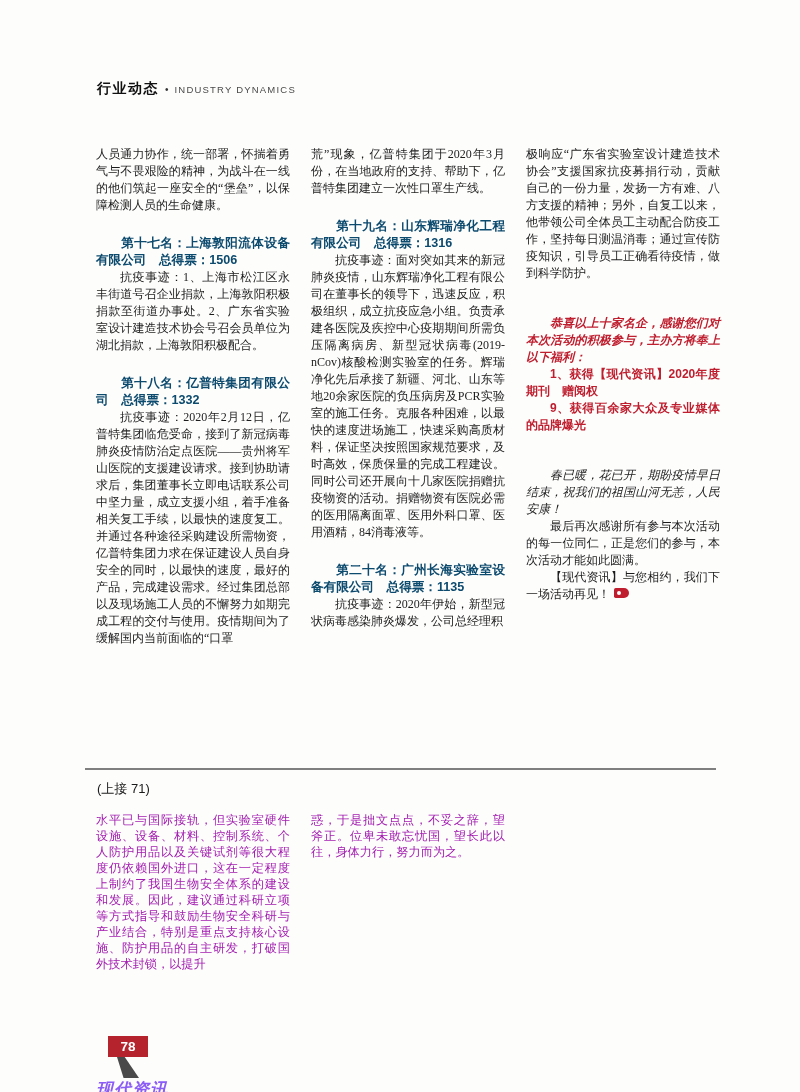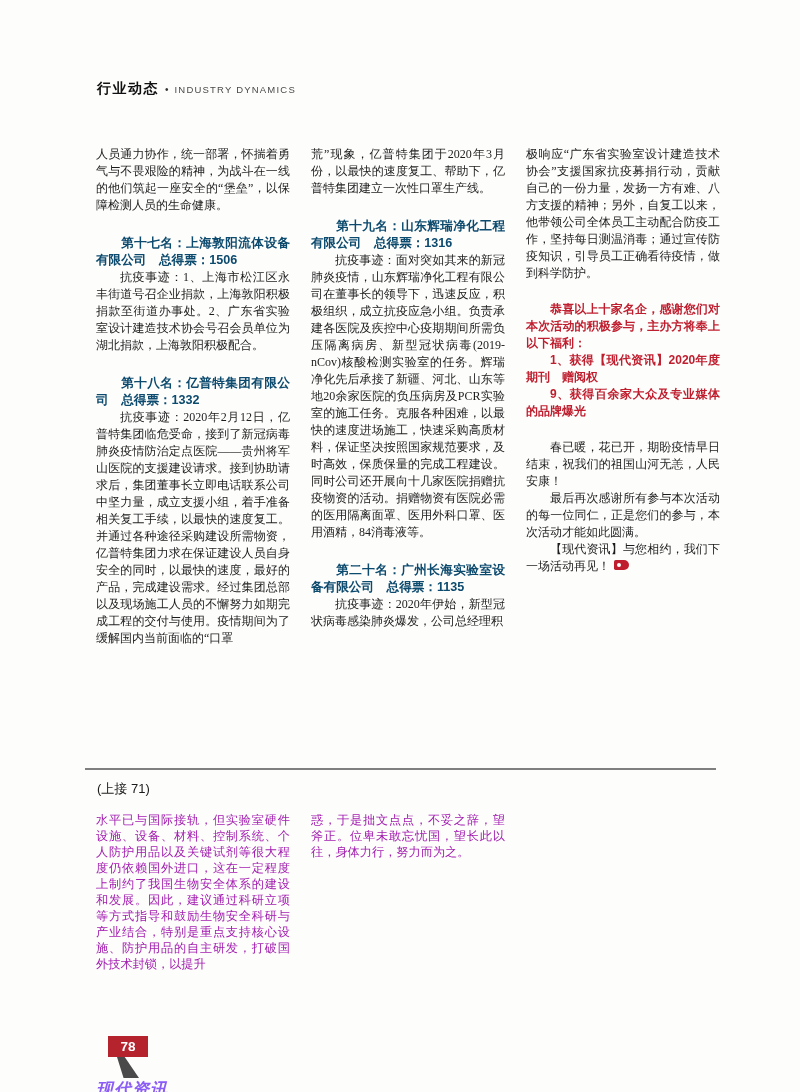--- a/index.html
+++ b/index.html
@@ -21,21 +21,21 @@
   .cols.bottom { left:96px; top:812px; width:624px; }
   .col { width:194px; text-align:justify; }
 
   .cols.top .col { font-size:12px; line-height:17px; }
   .cols.bottom .col { font-family:"Liberation Sans","DejaVu Sans",sans-serif; font-size:12.2px; line-height:16px; color:#a21caf; }
 
   p { margin:0; }
   .ind { text-indent:2em; }
   .h  { font-family:"Liberation Sans","DejaVu Sans",sans-serif; font-weight:bold; font-size:12.6px; color:#0c4a6e; margin-top:21px; }
   .red { font-family:"Liberation Sans","DejaVu Sans",sans-serif; font-weight:bold; color:#bf1e2e; }
-  .gap { margin-top:19px; }
+  .gap { margin-top:33px;font-style:italic; }
   .label { font-weight:bold; }
 
   
   .endmark {
     display:inline-block; width:15px; height:10px; margin-left:4px; vertical-align:baseline;
     background:#bf1e2e; border-radius:2px 6px 6px 2px; position:relative;
   }
   .endmark::after {
     content:""; position:absolute; left:3px; top:3px; width:4px; height:4px;
     border-radius:50%; background:#fff;
@@ -81,21 +81,21 @@
 
     <div class="col">
       <p>人员通力协作，统一部署，怀揣着勇气与不畏艰险的精神，为战斗在一线的他们筑起一座安全的“堡垒”，以保障检测人员的生命健康。</p>
       <p class="h ind">第十七名：上海敦阳流体设备有限公司　总得票：1506</p>
       <p class="ind">抗疫事迹：1、上海市松江区永丰街道号召企业捐款，上海敦阳积极捐款至街道办事处。2、广东省实验室设计建造技术协会号召会员单位为湖北捐款，上海敦阳积极配合。</p>
       <p class="h ind">第十八名：亿普特集团有限公司　总得票：1332</p>
       <p class="ind">抗疫事迹：2020年2月12日，亿普特集团临危受命，接到了新冠病毒肺炎疫情防治定点医院——贵州将军山医院的支援建设请求。接到协助请求后，集团董事长立即电话联系公司中坚力量，成立支援小组，着手准备相关复工手续，以最快的速度复工。并通过各种途径采购建设所需物资，亿普特集团力求在保证建设人员自身安全的同时，以最快的速度，最好的产品，完成建设需求。经过集团总部以及现场施工人员的不懈努力如期完成工程的交付与使用。疫情期间为了缓解国内当前面临的“口罩</p>
     </div>
 
     <div class="col">
-      <p>荒”现象，亿普特集团于2020年3月份，以最快的速度复工、帮助下，亿普特集团建立一次性口罩生产线。</p>
+      <p>荒”现象，亿普特集团于2020年3月份，在当地政府的支持、帮助下，亿普特集团建立一次性口罩生产线。</p>
       <p class="h ind">第十九名：山东辉瑞净化工程有限公司　总得票：1316</p>
       <p class="ind">抗疫事迹：面对突如其来的新冠肺炎疫情，山东辉瑞净化工程有限公司在董事长的领导下，迅速反应，积极组织，成立抗疫应急小组。负责承建各医院及疾控中心疫期期间所需负压隔离病房、新型冠状病毒(2019-nCov)核酸检测实验室的任务。辉瑞净化先后承接了新疆、河北、山东等地20余家医院的负压病房及PCR实验室的施工任务。克服各种困难，以最快的速度进场施工，快速采购高质材料，保证坚决按照国家规范要求，及时高效，保质保量的完成工程建设。同时公司还开展向十几家医院捐赠抗疫物资的活动。捐赠物资有医院必需的医用隔离面罩、医用外科口罩、医用酒精，84消毒液等。</p>
       <p class="h ind">第二十名：广州长海实验室设备有限公司　总得票：1135</p>
       <p class="ind">抗疫事迹：2020年伊始，新型冠状病毒感染肺炎爆发，公司总经理积</p>
     </div>
 
     <div class="col">
       <p>极响应“广东省实验室设计建造技术协会”支援国家抗疫募捐行动，贡献自己的一份力量，发扬一方有难、八方支援的精神；另外，自复工以来，他带领公司全体员工主动配合防疫工作，坚持每日测温消毒；通过宣传防疫知识，引导员工正确看待疫情，做到科学防护。</p>
       <p class="red ind gap">恭喜以上十家名企，感谢您们对本次活动的积极参与，主办方将奉上以下福利：</p>
       <p class="red ind">1、获得【现代资讯】2020年度期刊　赠阅权</p>

